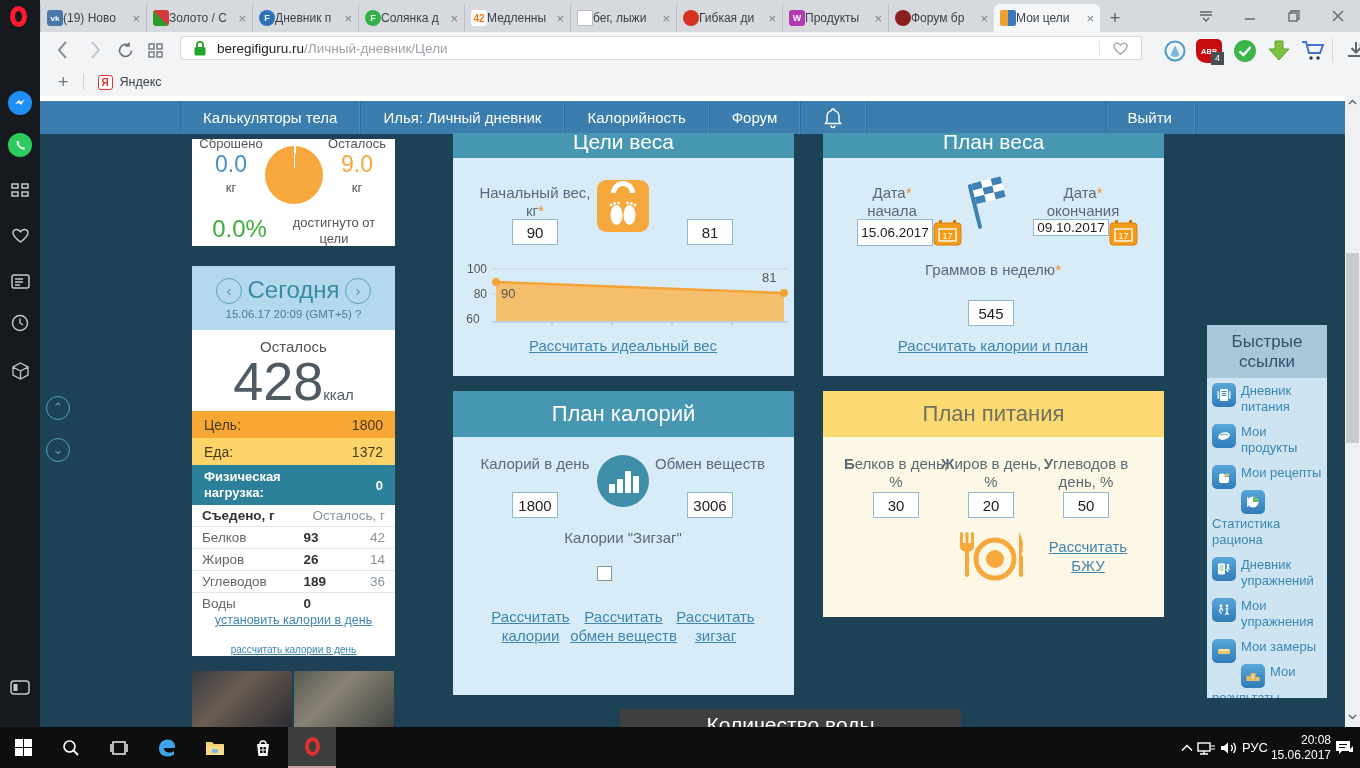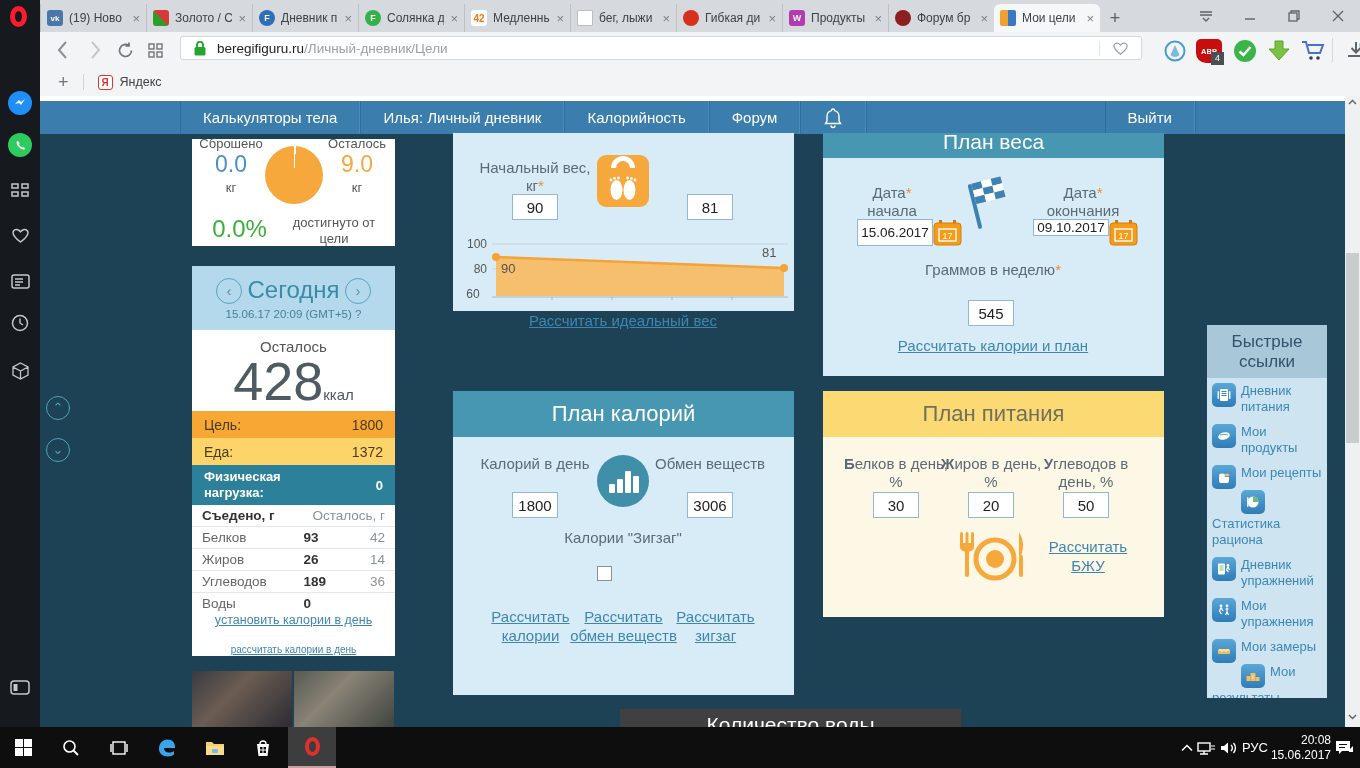--- a/index.html
+++ b/index.html
@@ -10,21 +10,21 @@
   
   #opera-strip{left:0;top:0;width:40px;height:727px;background:#16191d;z-index:30}
   .o-logo{left:10px;top:6px;width:17px;height:21px;border:5px solid #ff1b2d;border-radius:50%}
   .side-ic{left:0;width:40px;height:30px;display:flex;align-items:center;justify-content:center;color:#c3c8cc}
   .circ24{width:24px;height:24px;border-radius:50%;display:flex;align-items:center;justify-content:center}
 
   
   #tabbar{left:40px;top:0;width:1320px;height:32px;background:#d6dade;display:flex;align-items:flex-end}
   .tab{height:28px;width:106px;display:flex;align-items:center;padding:0 6px;font-size:12px;color:#3d4247;border-left:1px solid #bcc1c6;overflow:hidden;white-space:nowrap}
   .tab.active{background:#f6f7f8;border-radius:6px 6px 0 0;border-left:none}
-  .tab .ttl{flex:1;overflow:hidden;margin:0 6px}
+  .tab .ttl{flex:1;overflow:hidden;margin:0 0}
   .tab .cl{color:#7c8288;font-size:13px;flex:none}
   .fav{width:16px;height:16px;flex:none;border-radius:3px;color:#fff;font-size:9px;font-weight:bold;display:flex;align-items:center;justify-content:center}
   .f1{background:#4a76a8;font-size:8px}
   .f2{background:linear-gradient(45deg,#2a9d2a 50%,#d43a3a 50%)}
   .f3{background:#2d6fb8;border-radius:50%}
   .f4{background:#33b24a;border-radius:50%}
   .f5{background:#fff;color:#f07818;font-size:10px}
   .f6{background:#fff;border:1px solid #b9bec3;border-radius:1px}
   .f7{background:#d6301e;border-radius:50%}
   .f8{background:#b43ab0}
@@ -397,21 +397,24 @@
     </tbody>
       </table>
     <a class="lnk abs" style="left:0;top:347px;width:100%;font-size:12.5px;line-height:15px">установить калории в день</a>
     <a class="lnk abs" style="left:0;top:376px;width:100%;font-size:10px;line-height:15px">рассчитать калории в день</a>
   </div>
 
   <div class="abs photo" style="left:152px"></div>
   <div class="abs photo" style="left:254px;background:linear-gradient(135deg,#555a52,#8a8376 40%,#3f4440)"></div>
 
   <div class="abs mpanel" style="left:413px;top:37px">
-    <div class="body-blue" style="position:relative;height:178px">
+    <div class="panel-hd hd-teal" style="height:25px">
+        <div style="font-size:21px;margin-top:-3px">Цели веса</div>
+      </div>
+    <div class="body-blue" style="position:relative;height:218px">
       <div class="abs lbl" style="left:22px;top:26px;width:120px"><span>Начальный вес, кг</span><span class="req">*</span></div>
       <div class="abs" style="left:144px;top:22px">
         <svg width="52" height="52" viewBox="0 0 52 52">
             <rect width="52" height="52" rx="9" fill="#f6a83c"></rect>
             <path d="M14 13 a12 12 0 0 1 24 0 l-5 0 a7 7 0 0 0 -14 0 z" fill="#fff"></path>
             <path d="M26 7 l2.5 4 h-5 z" fill="#f6a83c"></path>
             <ellipse cx="19.5" cy="35" rx="6" ry="10" fill="#fff"></ellipse>
             <ellipse cx="32.5" cy="35" rx="6" ry="10" fill="#fff"></ellipse>
             <circle cx="14" cy="25" r="1.4" fill="#fff"></circle>
             <circle cx="17.5" cy="23.4" r="1.4" fill="#fff"></circle>

